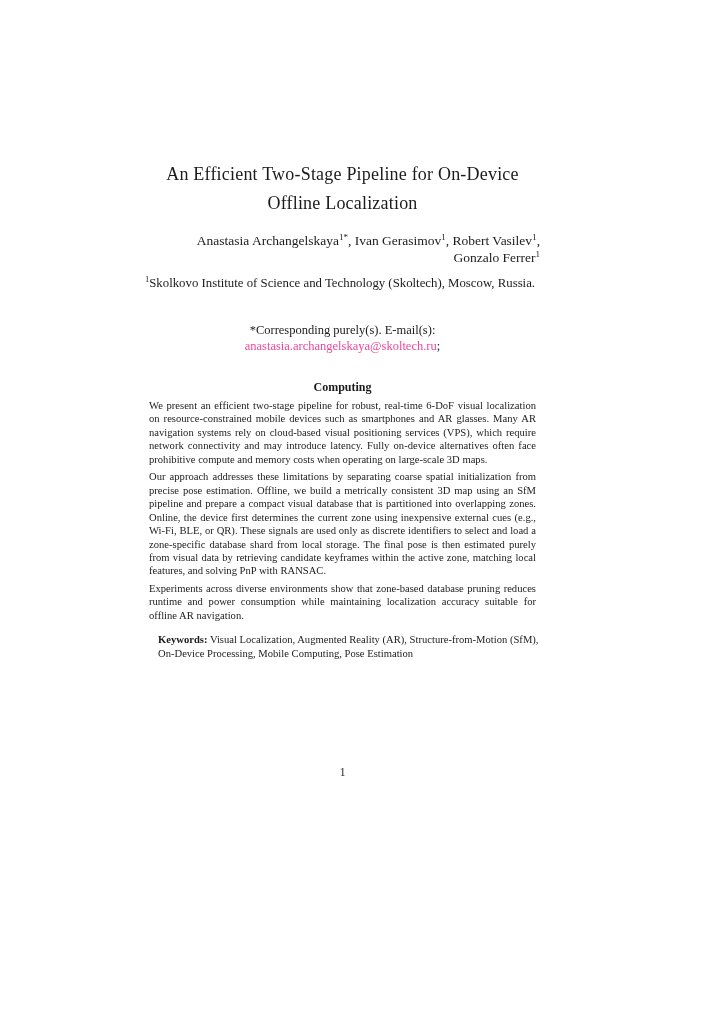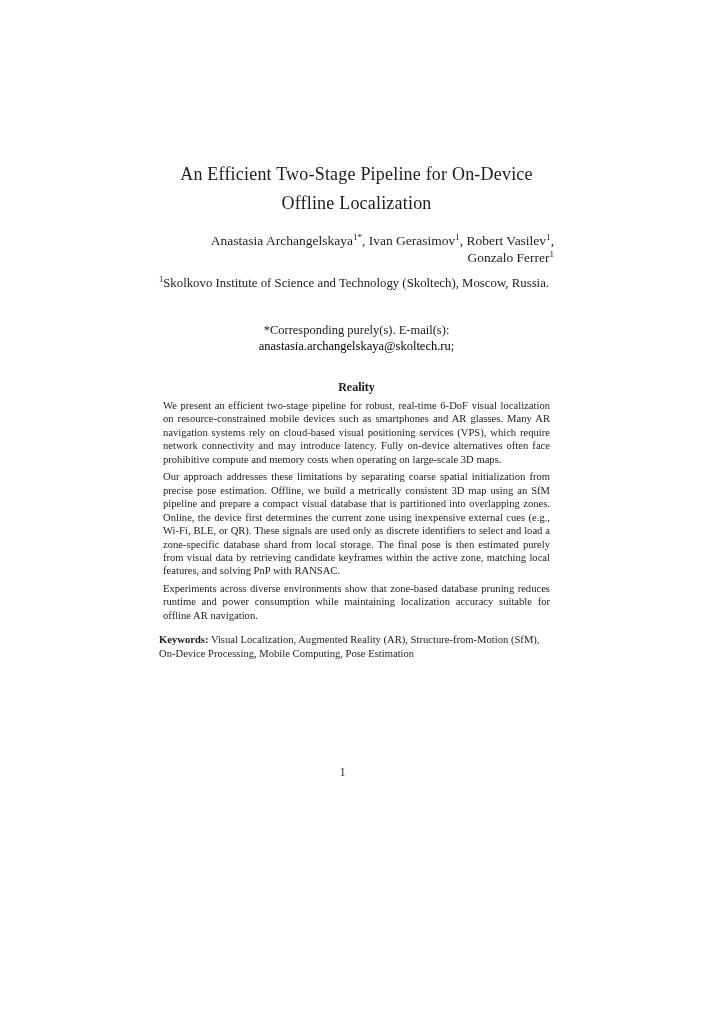--- a/index.html
+++ b/index.html
@@ -11,21 +11,21 @@
     width: 715px;
     height: 1011px;
     position: relative;
     overflow: hidden;
     font-family: "Liberation Serif", "DejaVu Serif", serif;
     color: #1b1b1b;
     -webkit-font-smoothing: antialiased;
   }
   .column {
     position: absolute;
-    left: 159px;
+    left: 145px;
     top: 0;
     width: 395px;
   }
   .title {
     margin: 160px 0 0 0;
     font-size: 18px;
     font-weight: normal;
     line-height: 29px;
     text-align: center;
     letter-spacing: 0.2px;
@@ -77,20 +77,21 @@
     line-height: 13.45px;
     text-align: justify;
     hyphens: auto;
     -webkit-hyphens: auto;
   }
   .keywords {
     margin-top: 11px;
     font-size: 10.6px;
     line-height: 13.5px;
     text-align: left;
+    margin-left: 13px;
   }
   .keywords b { font-weight: bold; }
   .pagenum {
     position: absolute;
     left: 145px;
     width: 395px;
     top: 766px;
     font-size: 11.5px;
     text-align: center;
   }
@@ -104,24 +105,24 @@
     <span>An Efficient Two-Stage Pipeline for On-Device</span><br>
     <span>Offline Localization</span>
   </h1>
 
   <div class="authors"><span class="author">Anastasia Archangelskaya<sup>1*</sup>,</span>  <span class="author">Ivan Gerasimov<sup>1</sup>,</span>  <span class="author">Robert Vasilev<sup>1</sup>,</span>  <span class="author">Gonzalo Ferrer<sup>1</sup></span></div>
 
   <div class="affiliation"><sup>1</sup><span>Skolkovo Institute of Science and Technology (Skoltech), Moscow, Russia.</span></div>
 
   <div class="corresponding">
     <div>*Corresponding purely(s). E-mail(s):</div>
-    <div><a class="email" style="color: #000000;">anastasia.archangelskaya@skoltech.ru</a><span>;</span></div>
+    <div><a class="email" style="color: #ec4899;">anastasia.archangelskaya@skoltech.ru</a><span>;</span></div>
   </div>
 
-  <div class="abstract-heading">Reality</div>
+  <div class="abstract-heading">Computing</div>
   <div class="abstract-body">
       <p class="abs-par">We present an efficient two-stage pipeline for robust, real-time 6-DoF visual localization on resource-constrained mobile devices such as smartphones and AR glasses. Many AR navigation systems rely on cloud-based visual positioning services (VPS), which require network connectivity and may introduce latency. Fully on-device alternatives often face prohibitive compute and memory costs when operating on large-scale 3D maps.</p>
       <p class="abs-par">Our approach addresses these limitations by separating coarse spatial initialization from precise pose estimation. Offline, we build a metrically consistent 3D map using an SfM pipeline and prepare a compact visual database that is partitioned into overlapping zones. Online, the device first determines the current zone using inexpensive external cues (e.g., Wi-Fi, BLE, or QR). These signals are used only as discrete identifiers to select and load a zone-specific database shard from local storage. The final pose is then estimated purely from visual data by retrieving candidate keyframes within the active zone, matching local features, and solving PnP with RANSAC.</p>
       <p class="abs-par">Experiments across diverse environments show that zone-based database pruning reduces runtime and power consumption while maintaining localization accuracy suitable for offline AR navigation.</p>
     </div>
 
   <div class="keywords"><b>Keywords:</b><span> Visual Localization, Augmented Reality (AR), Structure-from-Motion (SfM), On-Device Processing, Mobile Computing, Pose Estimation</span></div>
 
 </div>
 

